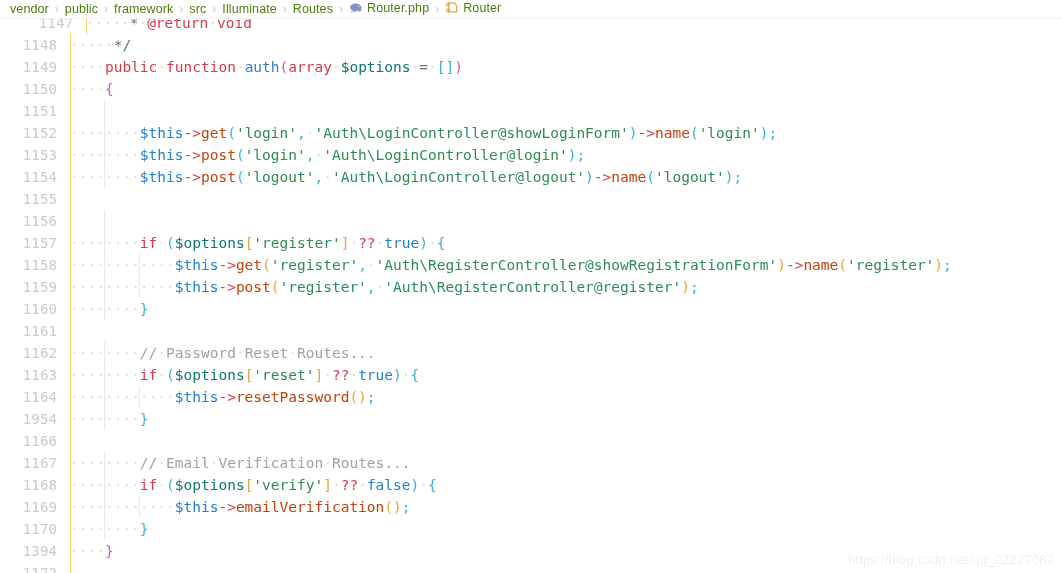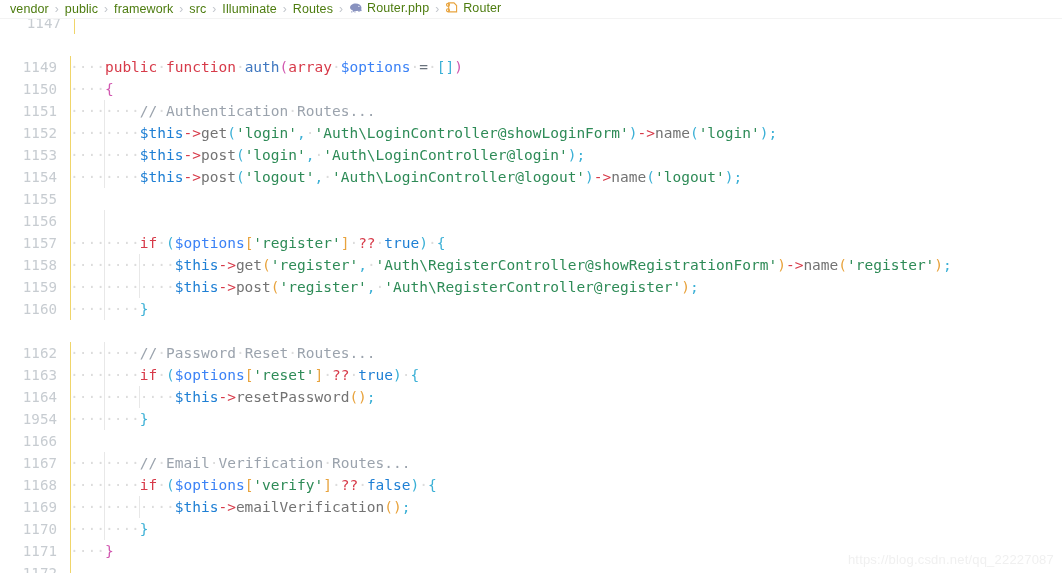--- a/index.html
+++ b/index.html
@@ -86,24 +86,24 @@
     height: 100%;
     background: #e8e8e8;
   }
   .guide.active { background: #f0d56a; }
 
   
   .ws { color: #dcdcdc; }
 
   
   .t-kw      { color: #d73a49; }  
-  .t-fn      { color: #737373; margin-top: 44px; }  
+  .t-fn      { color: #c2410c; margin-top: 44px; }  
   .t-fnblue  { color: #4078c0; }  
   .t-var     { color: #1e7fd4; }  
-  .t-varblk  { color: #3b82f6; }  
+  .t-varblk  { color: #0f766e; }  
   .t-str     { color: #2e8b57; }  
   .t-cmt     { color: #9ba3ad; }  
   .t-op      { color: #d73a49; }  
   .t-opgray  { color: #6a737d; }  
   .t-bool    { color: #1e7fd4; }  
   .t-p1      { color: #e8a33d; }  
   .t-p2      { color: #3bb0d6; }  
   .t-p3      { color: #d158b0; }  
   .t-brace   { color: #3bb0d6; }  
   .t-bracem  { color: #d158b0; }  
@@ -145,39 +145,41 @@
         </svg></span><span>Router.php</span></span>
     <span class="crumb-sep">›</span>
     <span class="crumb"><span class="crumb-icon"><svg width="14" height="13" viewBox="0 0 16 15">
           <path d="M4.2 2.2h6.1l3 3v7.4h-9.1z" fill="none" stroke="#e8a33d" stroke-width="1.3"></path>
           <circle cx="3.4" cy="4.4" r="1.7" fill="none" stroke="#e8a33d" stroke-width="1.3"></circle>
           <circle cx="3.4" cy="10.6" r="1.7" fill="none" stroke="#e8a33d" stroke-width="1.3"></circle>
         </svg></span><span>Router</span></span>
   </div>
 
 <div id="editor">
-    <div class="code-line" style="top: -7px; position: absolute; left: 4px; right: 0px;"><span class="ln">1147</span><span class="guide active" style="left: 70px;"></span></div>
+    <div class="code-line" style="top: -7px; position: absolute; left: 16px; right: 0px;"><span class="ln">1147</span><span class="guide active" style="left: 70px;"></span><span class="lc"><span class="ws">·····</span><span class="t-opgray">*</span><span class="ws">·</span><span class="t-kw">@return<span class="ws">·</span>void</span></span></div>
+    <div class="code-line" style="top: 15px; position: absolute; left: 0px; right: 0px;"><span class="ln">1148</span><span class="guide active" style="left: 70px;"></span><span class="lc"><span class="ws">·····</span><span class="t-opgray">*/</span></span></div>
     <div class="code-line" style="top: 37px; position: absolute; left: 0px; right: 0px;"><span class="ln">1149</span><span class="guide active" style="left: 70px;"></span><span class="lc"><span class="ws">····</span><span class="t-kw">public</span><span class="ws">·</span><span class="t-kw">function</span><span class="ws">·</span><span class="t-fnblue">auth</span><span class="t-p3">(</span><span class="t-kw">array</span><span class="ws">·</span><span class="t-varblk">$options</span><span class="ws">·</span><span class="t-opgray">=</span><span class="ws">·</span><span class="t-p2">[]</span><span class="t-p3">)</span></span></div>
     <div class="code-line" style="top: 59px; position: absolute; left: 0px; right: 0px;"><span class="ln">1150</span><span class="guide active" style="left: 70px;"></span><span class="lc"><span class="ws">····</span><span class="t-bracem">{</span></span></div>
-    <div class="code-line" style="top: 81px; position: absolute; left: 0px; right: 0px;"><span class="ln">1151</span><span class="guide active" style="left: 70px;"></span><span class="guide" style="left: 104.48px;"></span><span class="lc"><span class="ws">········</span><span class="t-cmt">//<span class="ws">·</span>Authentication<span class="ws">·</span>Routes...</span></span></div>
+    <div class="code-line" style="top: 81px; position: absolute; left: 0px; right: 0px;"><span class="ln">1151</span><span class="guide active" style="left: 70px;"></span><span class="guide" style="left: 104.48px;"></span></div>
     <div class="code-line" style="top: 103px; position: absolute; left: 0px; right: 0px;"><span class="ln">1152</span><span class="guide active" style="left: 70px;"></span><span class="guide" style="left: 104.48px;"></span><span class="lc"><span class="ws">········</span><span class="t-var">$this</span><span class="t-op">-&gt;</span><span class="t-fn">get</span><span class="t-p2">(</span><span class="t-str">'login'</span><span class="t-punct">,</span><span class="ws">·</span><span class="t-str">'Auth\LoginController@showLoginForm'</span><span class="t-p2">)</span><span class="t-op">-&gt;</span><span class="t-fn">name</span><span class="t-p2">(</span><span class="t-str">'login'</span><span class="t-p2">)</span><span class="t-punct">;</span></span></div>
     <div class="code-line" style="top: 125px; position: absolute; left: 0px; right: 0px;"><span class="ln">1153</span><span class="guide active" style="left: 70px;"></span><span class="guide" style="left: 104.48px;"></span><span class="lc"><span class="ws">········</span><span class="t-var">$this</span><span class="t-op">-&gt;</span><span class="t-fn">post</span><span class="t-p2">(</span><span class="t-str">'login'</span><span class="t-punct">,</span><span class="ws">·</span><span class="t-str">'Auth\LoginController@login'</span><span class="t-p2">)</span><span class="t-punct">;</span></span></div>
     <div class="code-line" style="top: 147px; position: absolute; left: 0px; right: 0px;"><span class="ln">1154</span><span class="guide active" style="left: 70px;"></span><span class="guide" style="left: 104.48px;"></span><span class="lc"><span class="ws">········</span><span class="t-var">$this</span><span class="t-op">-&gt;</span><span class="t-fn">post</span><span class="t-p2">(</span><span class="t-str">'logout'</span><span class="t-punct">,</span><span class="ws">·</span><span class="t-str">'Auth\LoginController@logout'</span><span class="t-p2">)</span><span class="t-op">-&gt;</span><span class="t-fn">name</span><span class="t-p2">(</span><span class="t-str">'logout'</span><span class="t-p2">)</span><span class="t-punct">;</span></span></div>
     <div class="code-line" style="top: 169px; position: absolute; left: 0px; right: 0px; text-decoration: underline;"><span class="ln">1155</span><span class="guide active" style="left: 70px;"></span><span class="lc"></span></div>
     <div class="code-line" style="top: 191px; position: absolute; left: 0px; right: 0px;"><span class="ln">1156</span><span class="guide active" style="left: 70px;"></span><span class="guide" style="left: 104.48px;"></span></div>
     <div class="code-line" style="top: 213px; position: absolute; left: 0px; right: 0px;"><span class="ln">1157</span><span class="guide active" style="left: 70px;"></span><span class="guide" style="left: 104.48px;"></span><span class="lc"><span class="ws">········</span><span class="t-kw">if</span><span class="ws">·</span><span class="t-p2">(</span><span class="t-varblk">$options</span><span class="t-p1">[</span><span class="t-str">'register'</span><span class="t-p1">]</span><span class="ws">·</span><span class="t-op">??</span><span class="ws">·</span><span class="t-bool">true</span><span class="t-p2">)</span><span class="ws">·</span><span class="t-brace">{</span></span></div>
     <div class="code-line" style="top: 235px; position: absolute; left: 0px; right: 0px;"><span class="ln">1158</span><span class="guide active" style="left: 70px;"></span><span class="guide" style="left: 104.48px;"></span><span class="guide" style="left: 138.96px;"></span><span class="lc"><span class="ws">············</span><span class="t-var">$this</span><span class="t-op">-&gt;</span><span class="t-fn">get</span><span class="t-p1">(</span><span class="t-str">'register'</span><span class="t-punct">,</span><span class="ws">·</span><span class="t-str">'Auth\RegisterController@showRegistrationForm'</span><span class="t-p1">)</span><span class="t-op">-&gt;</span><span class="t-fn">name</span><span class="t-p1">(</span><span class="t-str">'register'</span><span class="t-p1">)</span><span class="t-punct">;</span></span></div>
     <div class="code-line" style="top: 257px; position: absolute; left: 0px; right: 0px;"><span class="ln">1159</span><span class="guide active" style="left: 70px;"></span><span class="guide" style="left: 104.48px;"></span><span class="guide" style="left: 138.96px;"></span><span class="lc"><span class="ws">············</span><span class="t-var">$this</span><span class="t-op">-&gt;</span><span class="t-fn">post</span><span class="t-p1">(</span><span class="t-str">'register'</span><span class="t-punct">,</span><span class="ws">·</span><span class="t-str">'Auth\RegisterController@register'</span><span class="t-p1">)</span><span class="t-punct">;</span></span></div>
     <div class="code-line" style="top: 279px; position: absolute; left: 0px; right: 0px;"><span class="ln">1160</span><span class="guide active" style="left: 70px;"></span><span class="guide" style="left: 104.48px;"></span><span class="lc"><span class="ws">········</span><span class="t-brace">}</span></span></div>
+    <div class="code-line" style="top: 301px; position: absolute; left: 0px; right: 0px;"><span class="ln">1161</span><span class="guide active" style="left: 70px;"></span><span class="lc"></span></div>
     <div class="code-line" style="top: 323px; position: absolute; left: 0px; right: 0px;"><span class="ln">1162</span><span class="guide active" style="left: 70px;"></span><span class="guide" style="left: 104.48px;"></span><span class="lc"><span class="ws">········</span><span class="t-cmt">//<span class="ws">·</span>Password<span class="ws">·</span>Reset<span class="ws">·</span>Routes...</span></span></div>
     <div class="code-line" style="top: 345px; position: absolute; left: 0px; right: 0px;"><span class="ln">1163</span><span class="guide active" style="left: 70px;"></span><span class="guide" style="left: 104.48px;"></span><span class="lc"><span class="ws">········</span><span class="t-kw">if</span><span class="ws">·</span><span class="t-p2">(</span><span class="t-varblk">$options</span><span class="t-p1">[</span><span class="t-str">'reset'</span><span class="t-p1">]</span><span class="ws">·</span><span class="t-op">??</span><span class="ws">·</span><span class="t-bool">true</span><span class="t-p2">)</span><span class="ws">·</span><span class="t-brace">{</span></span></div>
     <div class="code-line" style="top: 367px; position: absolute; left: 0px; right: 0px;"><span class="ln">1164</span><span class="guide active" style="left: 70px;"></span><span class="guide" style="left: 104.48px;"></span><span class="guide" style="left: 138.96px;"></span><span class="lc"><span class="ws">············</span><span class="t-var">$this</span><span class="t-op">-&gt;</span><span class="t-fn">resetPassword</span><span class="t-p1">()</span><span class="t-punct">;</span></span></div>
     <div class="code-line" style="top: 389px; position: absolute; left: 0px; right: 0px;"><span class="ln">1954</span><span class="guide active" style="left: 70px;"></span><span class="guide" style="left: 104.48px;"></span><span class="lc"><span class="ws">········</span><span class="t-brace">}</span></span></div>
     <div class="code-line" style="top: 411px; position: absolute; left: 0px; right: 0px;"><span class="ln">1166</span><span class="guide active" style="left: 70px;"></span><span class="lc"></span></div>
     <div class="code-line" style="top: 433px; position: absolute; left: 0px; right: 0px;"><span class="ln">1167</span><span class="guide active" style="left: 70px;"></span><span class="guide" style="left: 104.48px;"></span><span class="lc"><span class="ws">········</span><span class="t-cmt">//<span class="ws">·</span>Email<span class="ws">·</span>Verification<span class="ws">·</span>Routes...</span></span></div>
     <div class="code-line" style="top: 455px; position: absolute; left: 0px; right: 0px;"><span class="ln">1168</span><span class="guide active" style="left: 70px;"></span><span class="guide" style="left: 104.48px;"></span><span class="lc"><span class="ws">········</span><span class="t-kw">if</span><span class="ws">·</span><span class="t-p2">(</span><span class="t-varblk">$options</span><span class="t-p1">[</span><span class="t-str">'verify'</span><span class="t-p1">]</span><span class="ws">·</span><span class="t-op">??</span><span class="ws">·</span><span class="t-bool">false</span><span class="t-p2">)</span><span class="ws">·</span><span class="t-brace">{</span></span></div>
     <div class="code-line" style="top: 477px; position: absolute; left: 0px; right: 0px;"><span class="ln">1169</span><span class="guide active" style="left: 70px;"></span><span class="guide" style="left: 104.48px;"></span><span class="guide" style="left: 138.96px;"></span><span class="lc"><span class="ws">············</span><span class="t-var">$this</span><span class="t-op">-&gt;</span><span class="t-fn">emailVerification</span><span class="t-p1">()</span><span class="t-punct">;</span></span></div>
     <div class="code-line" style="top: 499px; position: absolute; left: 0px; right: 0px;"><span class="ln">1170</span><span class="guide active" style="left: 70px;"></span><span class="guide" style="left: 104.48px;"></span><span class="lc"><span class="ws">········</span><span class="t-brace">}</span></span></div>
-    <div class="code-line" style="top: 521px; position: absolute; left: 0px; right: 0px;"><span class="ln">1171</span><span class="guide active" style="left: 70px;"></span><span class="lc"><span class="ws">····</span><span class="t-bracem">}</span></span></div>
+    <div class="code-line" style="top: 521px; position: absolute; left: 0px; right: 0px;"><span class="ln">1394</span><span class="guide active" style="left: 70px;"></span><span class="lc"><span class="ws">····</span><span class="t-bracem">}</span></span></div>
     <div class="code-line" style="top: 543px; position: absolute; left: 0px; right: 0px;"><span class="ln">1172</span><span class="guide active" style="left: 70px;"></span><span class="lc"></span></div>
   </div>
 
 <div id="watermark">https://blog.csdn.net/qq_22227087</div>
 
 </body></html>

